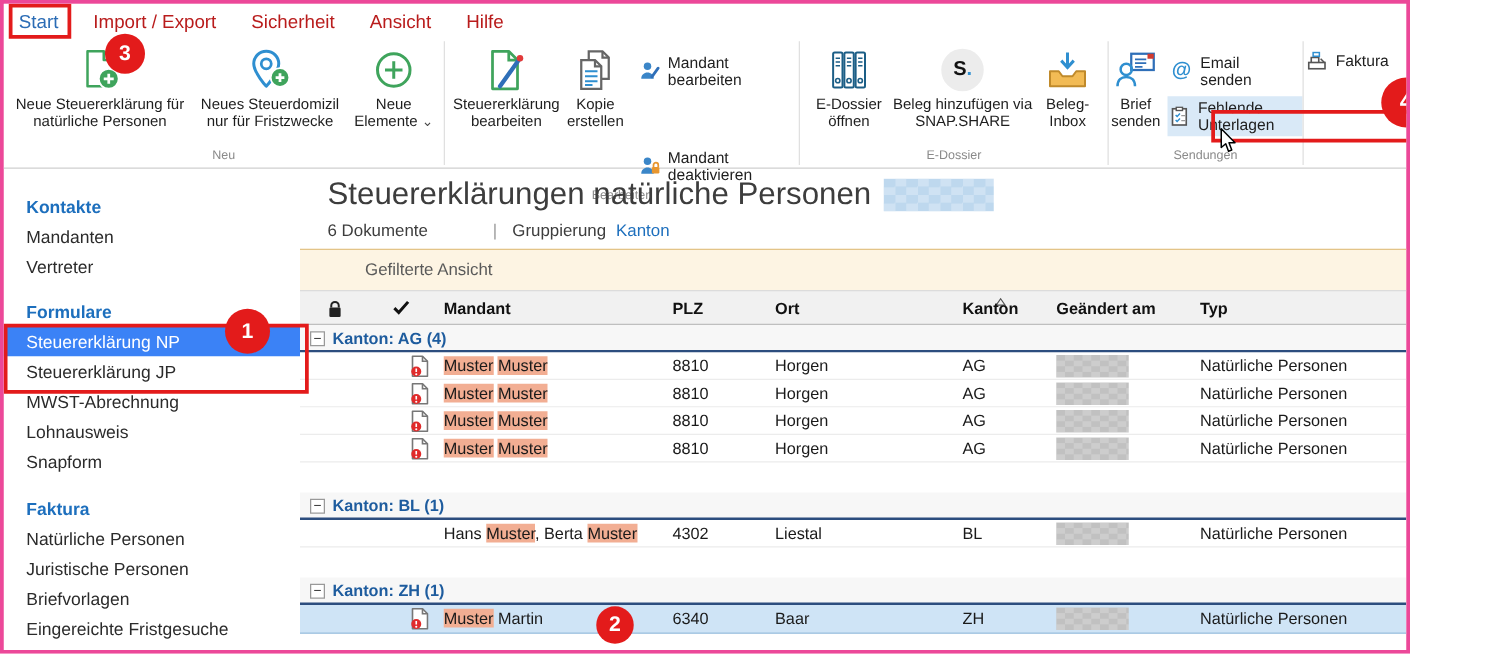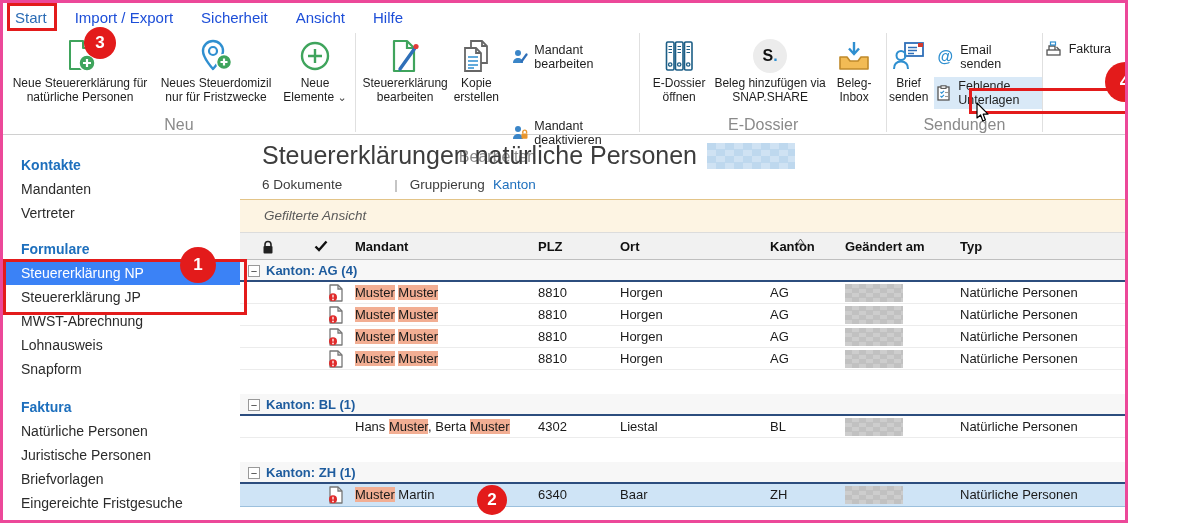--- a/index.html
+++ b/index.html
@@ -1,27 +1,27 @@
 <!DOCTYPE html>
 <html><head>
 <meta charset="utf-8">
 <style>
   html,body{margin:0;padding:0;background:#fff;}
   *{box-sizing:border-box;}
   .screen{position:relative;width:1128px;height:523px;border:3px solid #ec4899;background:#fff;
           font-family:"Liberation Sans",sans-serif;overflow:hidden;color:#1e1e1e;}
   
   .menubar{height:28px;display:flex;align-items:center;padding-left:10px;background:#fff;}
-  .mtab{font-size:15px;color:#1d4ed8;padding:0 14px;cursor:default;}
+  .mtab{font-size:15px;color:#b91c1c;padding:0 14px;cursor:default;}
   .mtab.first{padding-left:2px;color:#2b6cb5;}
   
   .ribbon{height:104px;display:flex;border-bottom:1px solid #d0d0d0;background:#fff;}
   .rgroup{display:flex;flex-direction:column;}
   .rbody{flex:1;display:flex;align-items:flex-start;padding-top:6px;}
-  .rlabel{height:17px;text-align:center;font-size:16px;color:#8a8a8a;line-height:15px;}
+  .rlabel{height:17px;text-align:center;font-size:10px;color:#8a8a8a;line-height:15px;}
   .rsep{width:1px;background:#e0e0e0;margin:2px 0;}
   .bigbtn{display:flex;flex-direction:column;align-items:center;text-align:center;cursor:default;}
   .bicon{height:38px;display:flex;align-items:center;justify-content:center;}
   .blabel{font-size:12px;line-height:14px;color:#1e1e1e;margin-top:1px;}
   .smallcol{display:flex;flex-direction:column;gap:4px;padding-top:4px;}
   .smallbtn{display:flex;align-items:center;gap:6px;font-size:12.5px;color:#1e1e1e;padding:2px 6px 2px 2px;}
   .smallbtn .sicon{width:18px;display:flex;justify-content:center;}
   .smallbtn.disabled{color:#b5b5b5;}
   .smallbtn.hlbtn{background:#d9e9f7;}
   .at{color:#2f8fd0;font-size:16px;font-weight:bold;line-height:14px;}
@@ -39,21 +39,21 @@
   .side-gap{height:12px;}
   .main{flex:1;position:relative;}
   .ptitle{margin:6px 0 0 22px;font-size:25px;color:#3d3d3d;display:flex;align-items:center;}
   .titleblur{display:inline-block;width:88px;height:26px;margin-left:10px;
              background:conic-gradient(#cfe2f3 25%,#bed8ee 0 50%,#cfe2f3 0 75%,#bed8ee 0) 0 0/18px 13px;}
   .subline{margin:7px 0 0 22px;font-size:13.5px;color:#3d3d3d;}
   .subline .sep{color:#9a9a9a;margin:0 12px 0 52px;}
   .subline .glabel{margin-right:8px;}
   .subline .gval{color:#1d6fbd;}
   .filterbar{margin-top:7px;height:33px;background:#fdf4e3;border-top:1px solid #e3c488;
-             font-size:13.5px;color:#5a5a5a;line-height:32px;padding-left:24px;font-style:italic;}
+             font-size:13.5px;color:#5a5a5a;line-height:32px;padding-left:52px;}
   
   .thead{position:relative;height:28px;background:#f1f1f1;border-top:1px solid #dcdcdc;border-bottom:1px solid #bfbfbf;
          font-size:13px;font-weight:bold;color:#111;}
   .thead span{position:absolute;top:0;line-height:28px;}
   .hicon{top:7px !important;line-height:normal !important;}
   .sorttri{top:0px !important;line-height:normal !important;}
   .grow{position:relative;height:22px;background:#f7f7f7;border-bottom:2px solid #2c4d7e;font-size:13px;}
   .cbox{position:absolute;left:8px;top:5px;width:12px;height:12px;border:1px solid #999;background:#fff;
         font-size:11px;line-height:10px;text-align:center;color:#333;}
   .glab{position:absolute;left:26px;line-height:22px;color:#1e5c9e;font-weight:bold;text-align:center;}

